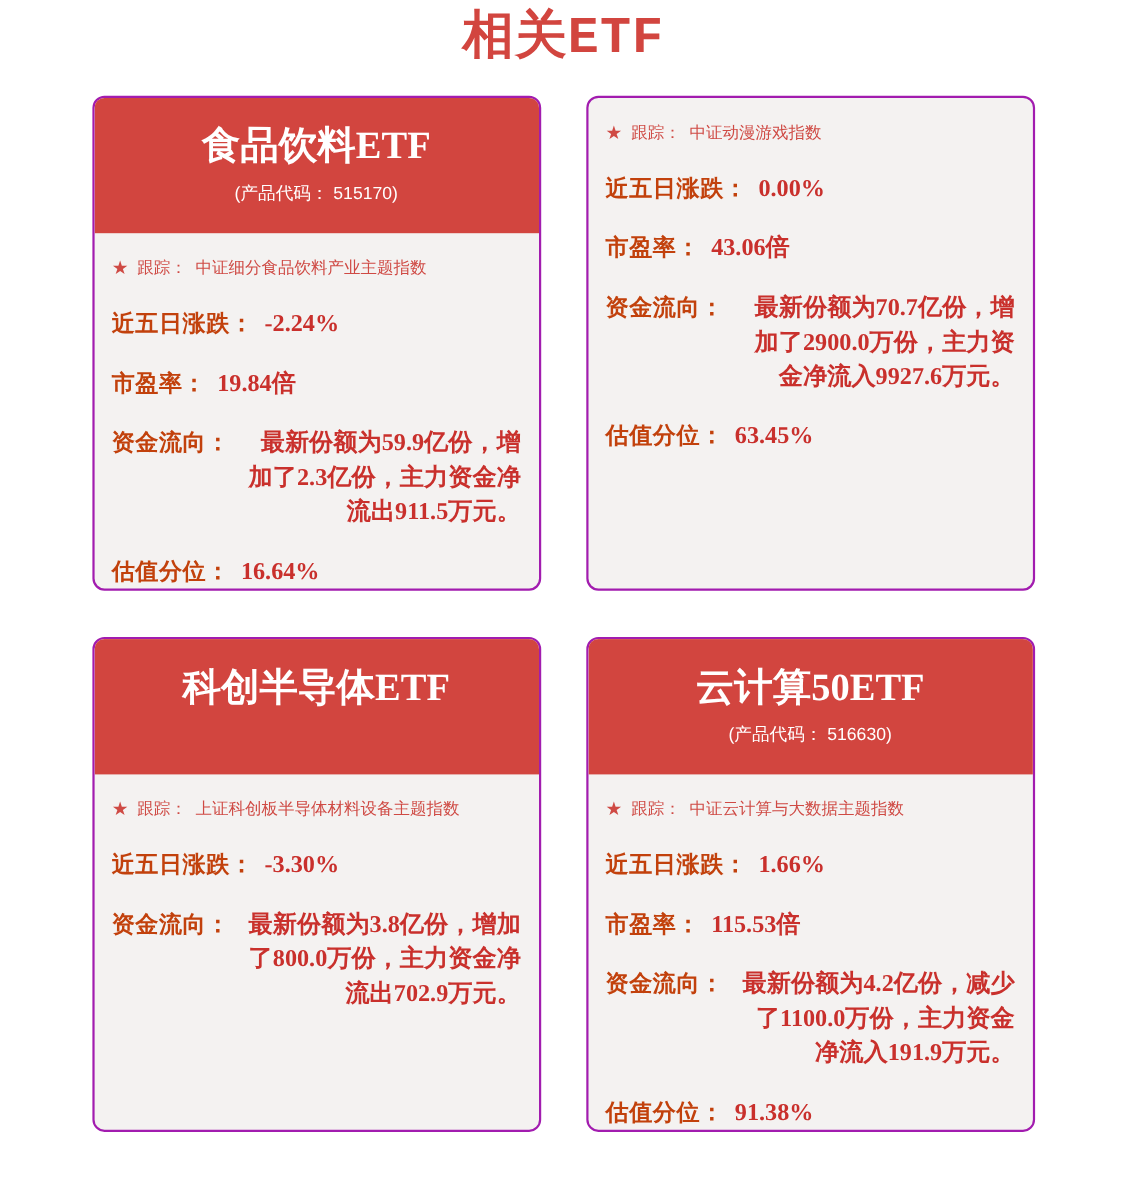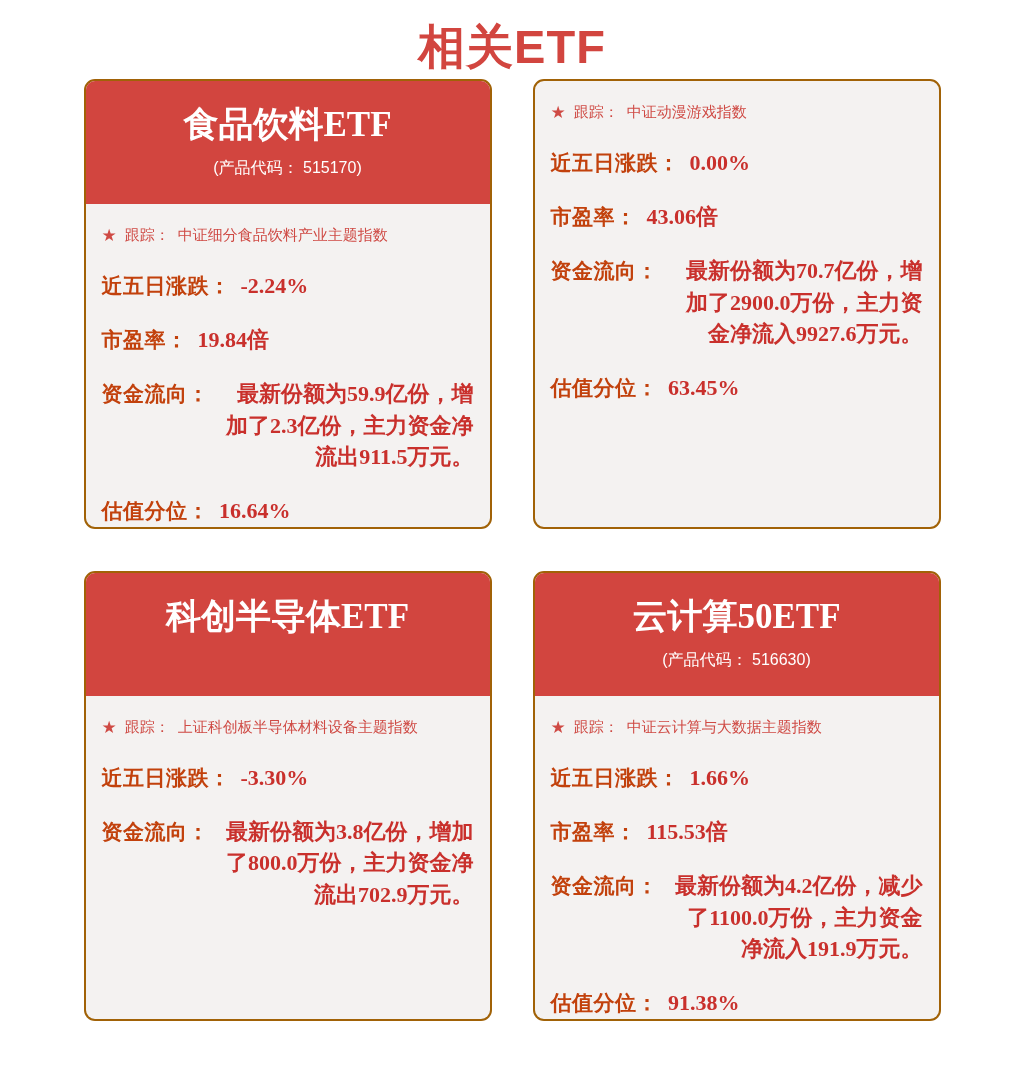--- a/index.html
+++ b/index.html
@@ -7,34 +7,34 @@
     width: 1024px; height: 1080px;
     background: #ffffff;
     font-family: "Liberation Sans", "DejaVu Sans", sans-serif;
     overflow: hidden;
   }
   .page-title {
     text-align: center;
     color: #d2453f;
     font-size: 47px;
     font-weight: bold;
-    font-family: Liberation Sans, sans-serif;
-    padding-top: 16px;
+    font-family: Liberation Mono, monospace;
+    margin-bottom: 24px;
     letter-spacing: 1px;
   }
   .cards-grid {
     display: grid;
     grid-template-columns: 408px 408px;
     grid-template-rows: 450px 450px;
     column-gap: 41px;
     row-gap: 42px;
     justify-content: center;
   }
   .card {
-    border: 2px solid #a16207;
+    border: 2px solid #a21caf;
     border-radius: 11px;
     background: #f4f2f1;
     overflow: hidden;
   }
   .card-header {
     background: #d2453f;
     height: 123px;
     text-align: center;
     color: #ffffff;
     padding-top: 25px;

